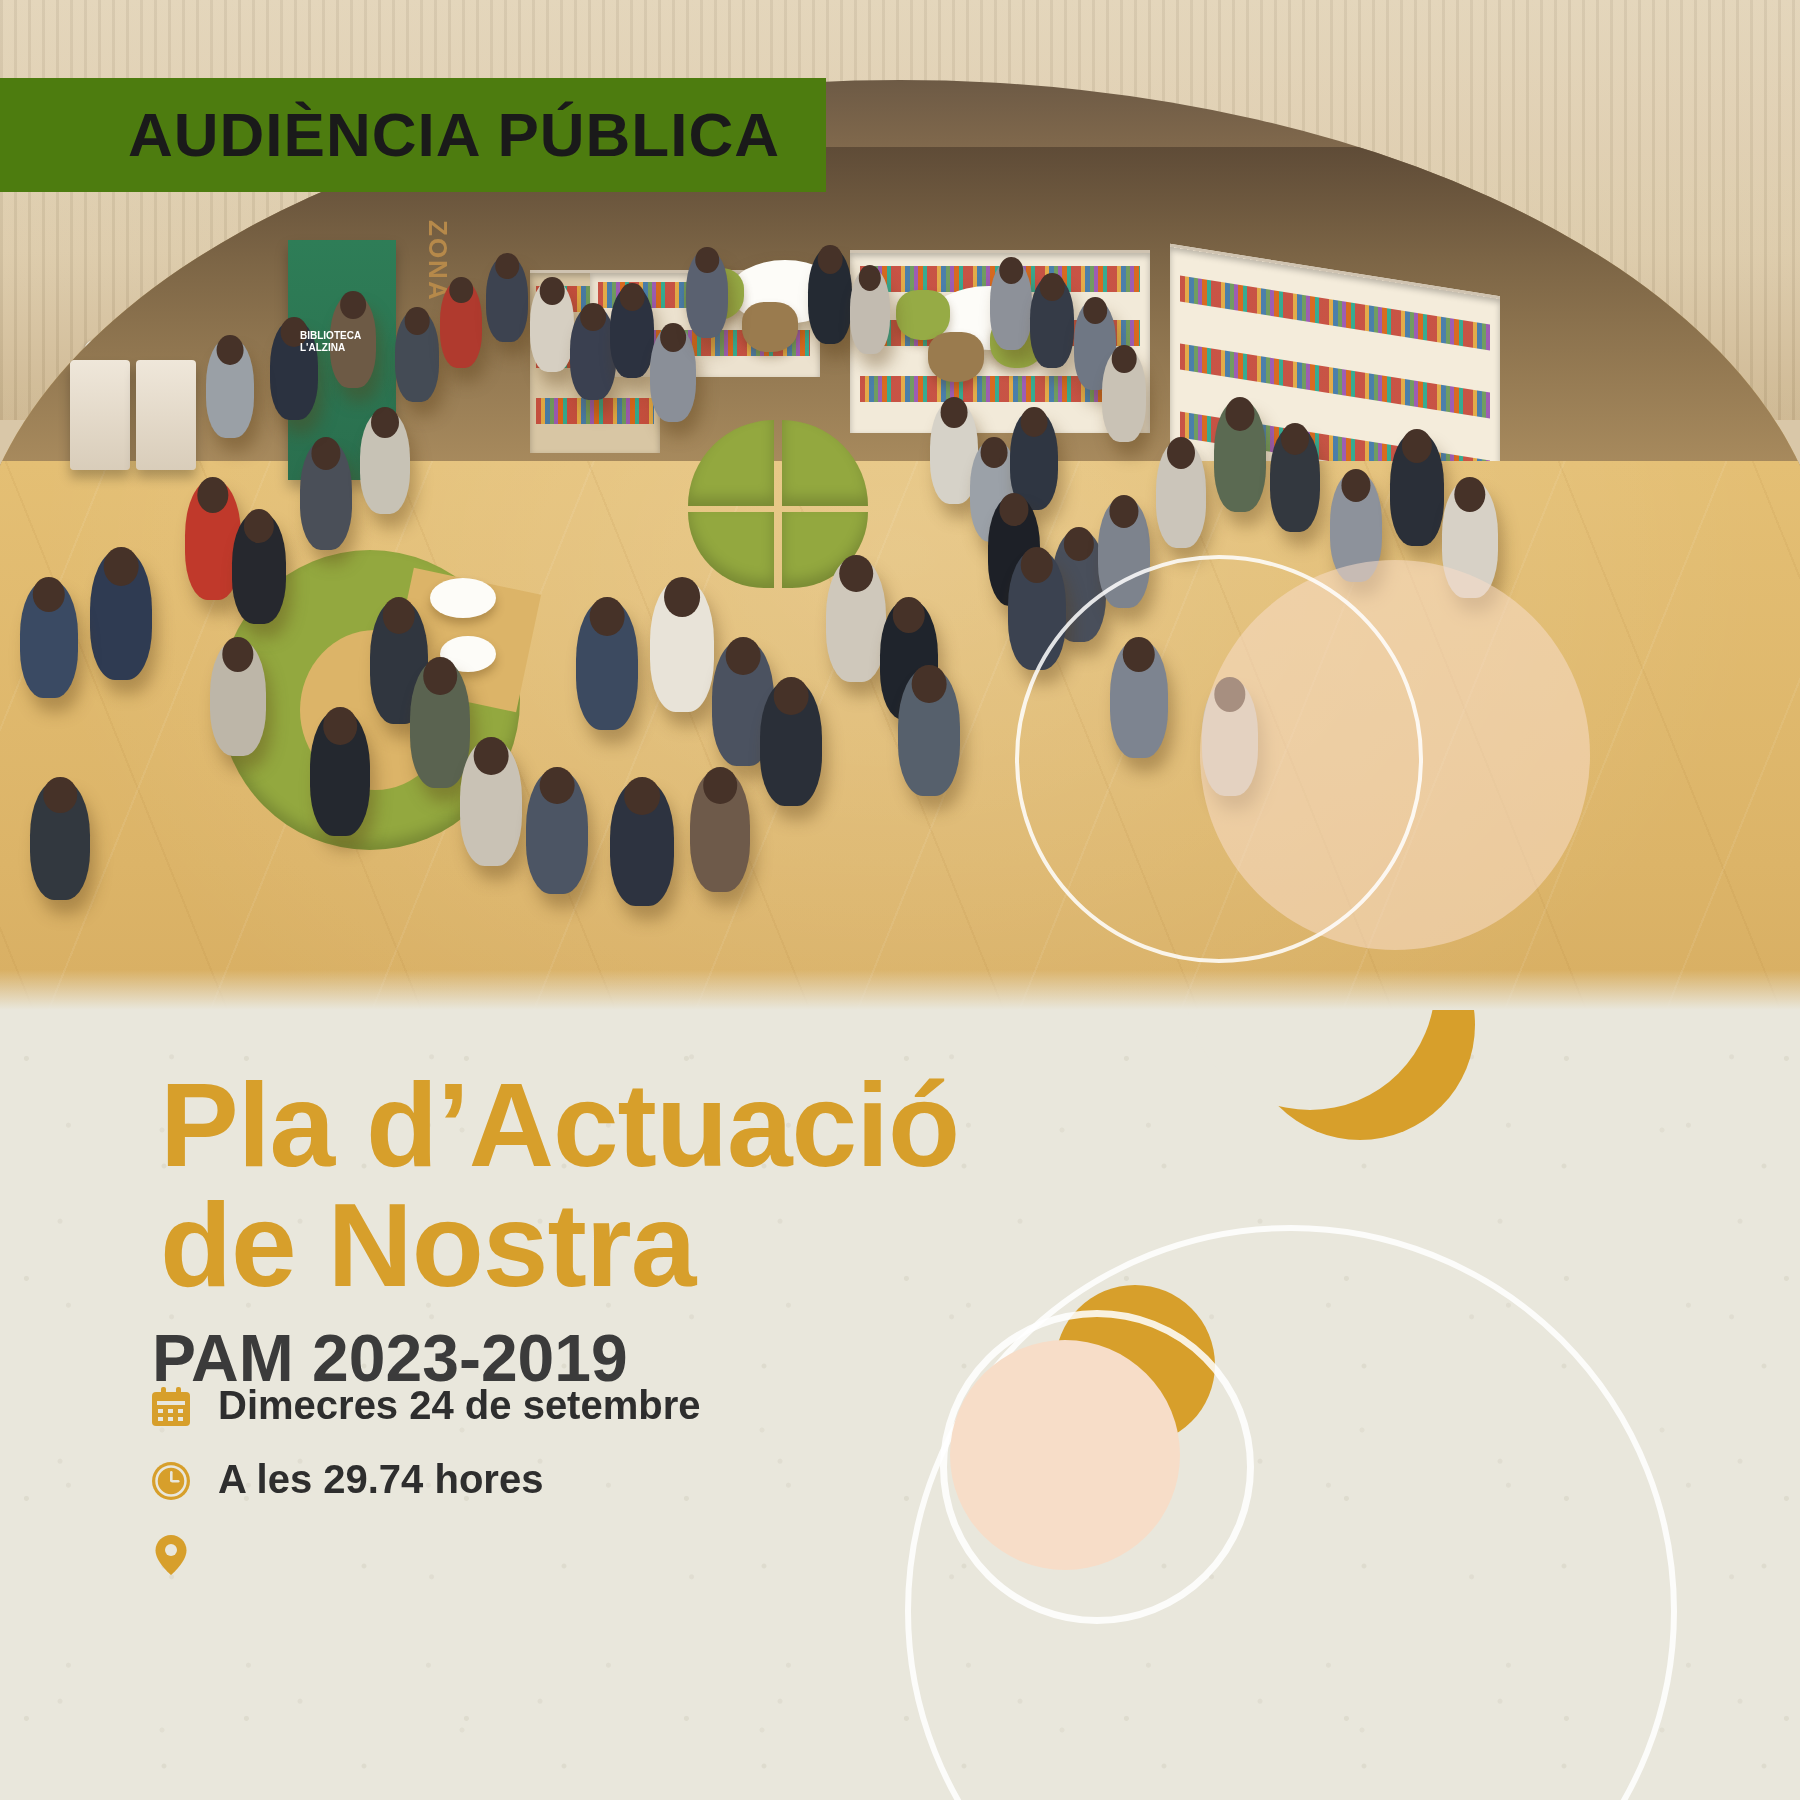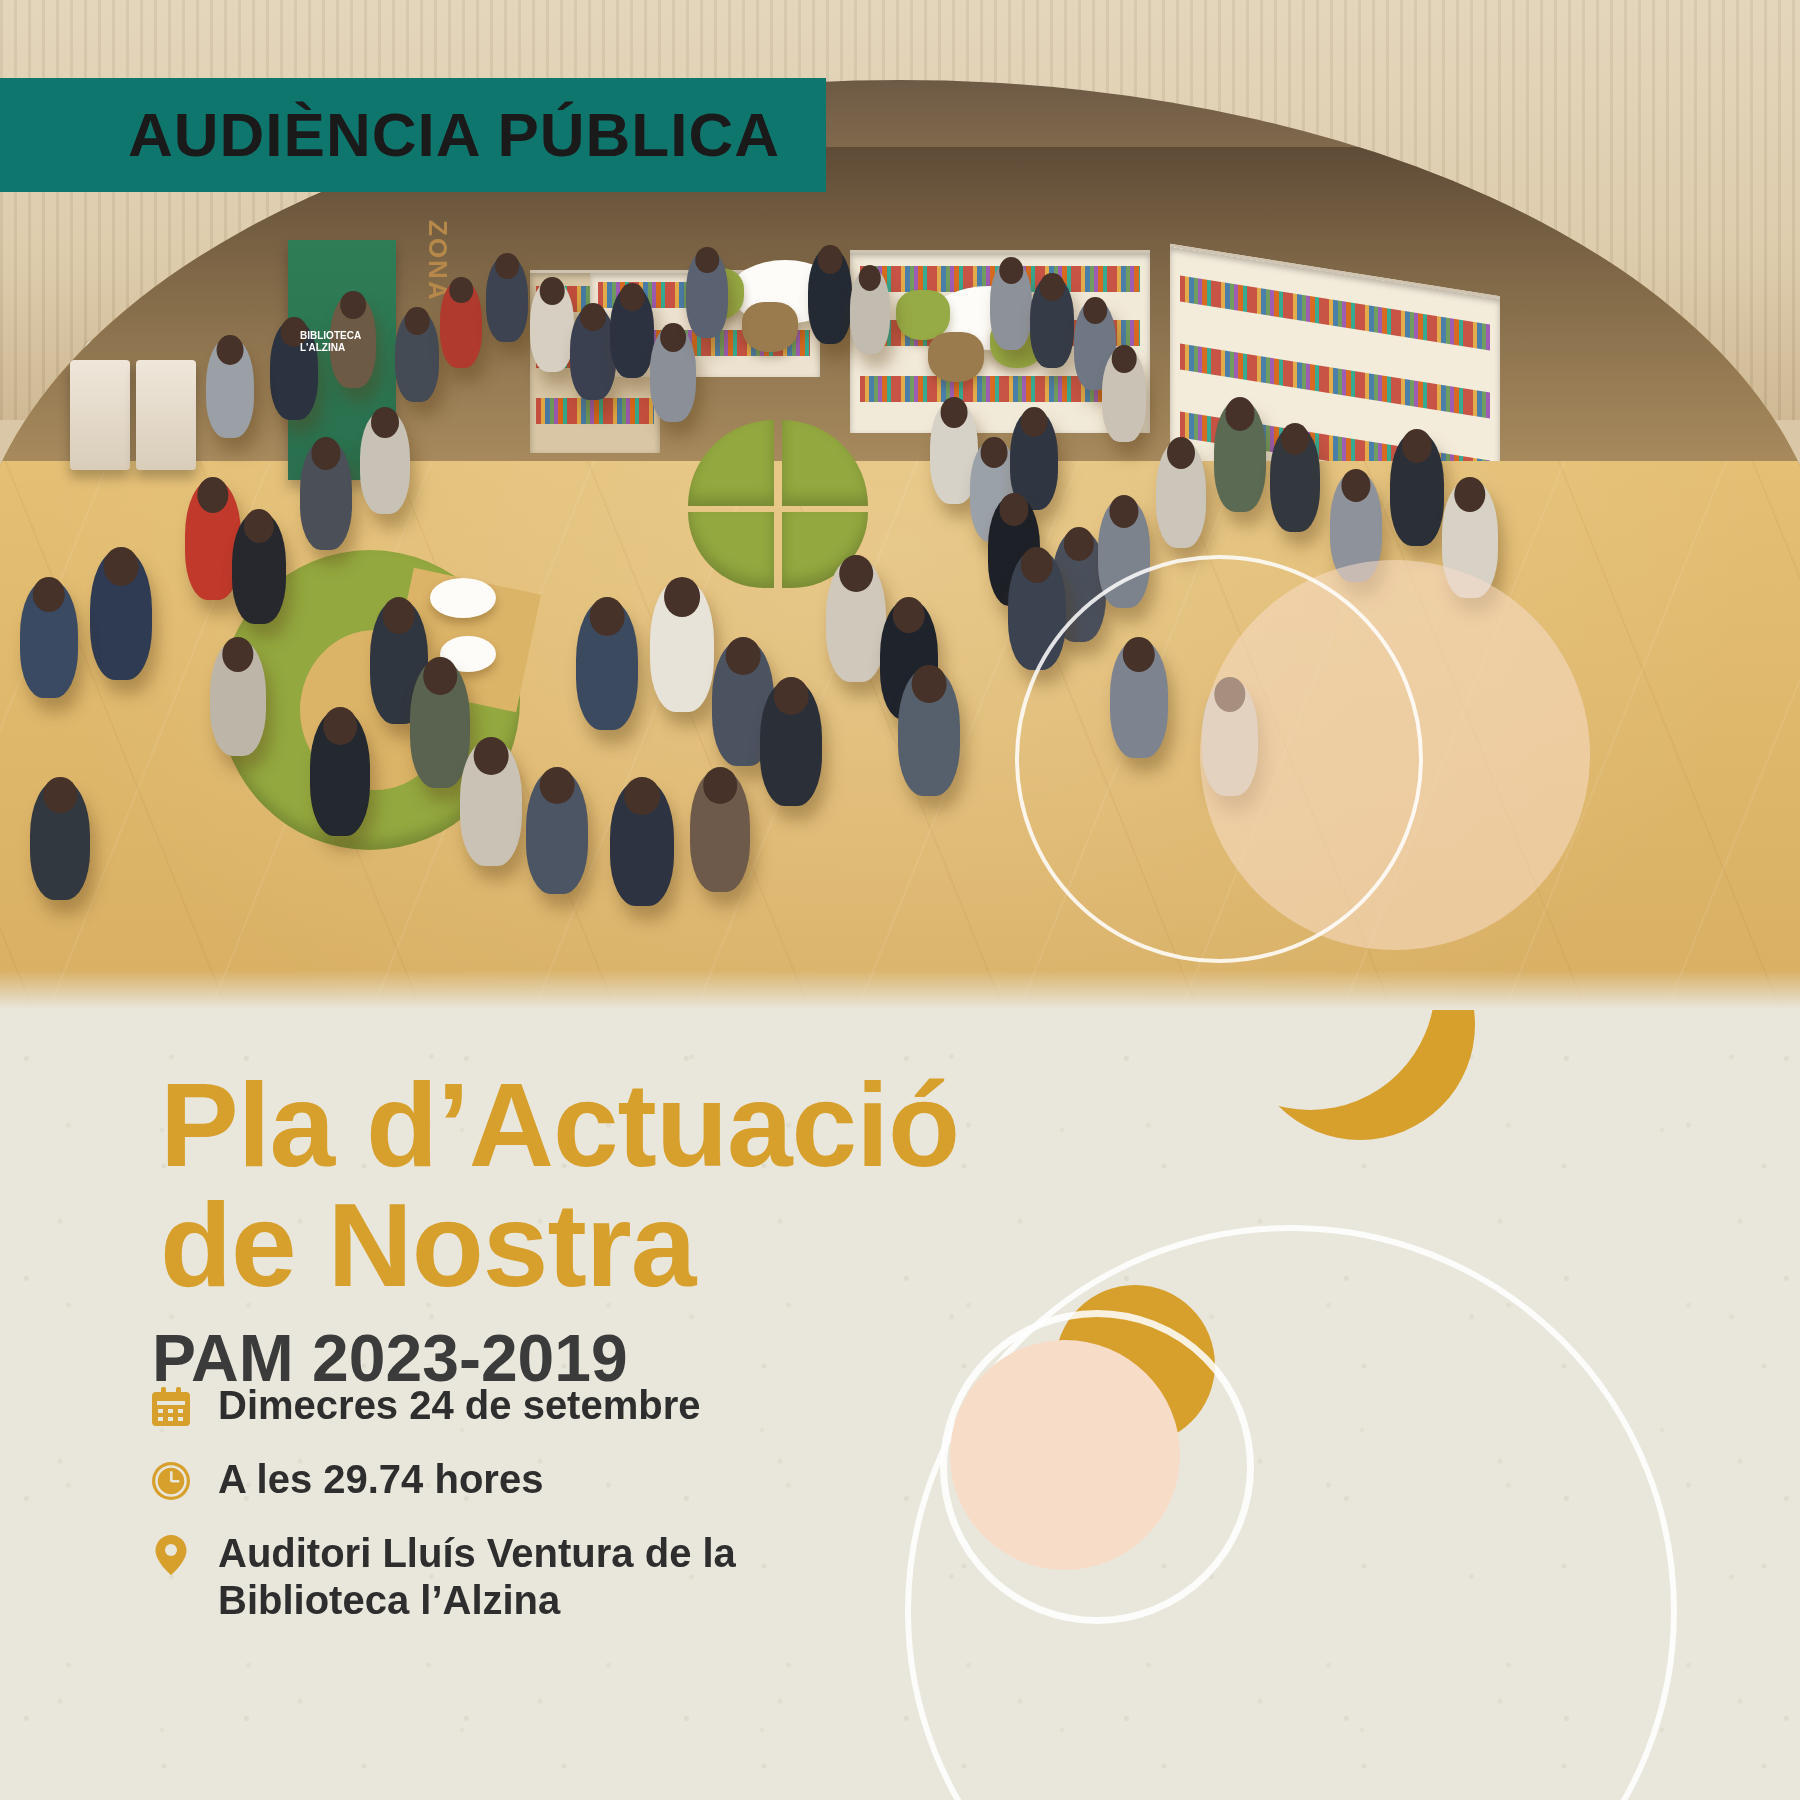--- a/index.html
+++ b/index.html
@@ -142,21 +142,21 @@
     left: 0; bottom: 0;
     width: 100%; height: 40px;
     background: linear-gradient(180deg, rgba(233,231,220,0) 0%, rgba(233,231,220,1) 100%);
   }
 
   
   .header-tag {
     position: absolute;
     left: 0;
     top: 78px;
-    background: #0f766e;
+    background: #4d7c0f;
     padding: 26px 46px 26px 128px;
     z-index: 20;
   }
   .header-tag span {
     display: block;
     font-size: 62px;
     font-weight: 700;
     letter-spacing: 1px;
     color: #1a1a1a;
     line-height: 1;
@@ -548,18 +548,17 @@
     </div>
 
     <div class="detail-row">
       <span class="detail-icon">
         <svg width="44" height="44" viewBox="0 0 44 44" aria-hidden="true">
           <path d="M22 2 C13.4 2 6.5 8.9 6.5 17.5 C6.5 29 22 42 22 42 C22 42 37.5 29 37.5 17.5 C37.5 8.9 30.6 2 22 2 Z" fill="#d79f2b"></path>
           <circle cx="22" cy="17" r="6" fill="#e9e7dc"></circle>
         </svg>
       </span>
       <span class="detail-text" style="max-width:620px;">
-        <span>Auditori Lluís Ventura de la Biblioteca l’Alzina</span>
       </span>
     </div>
 
   </div>
 </div>
 
 </body></html>

